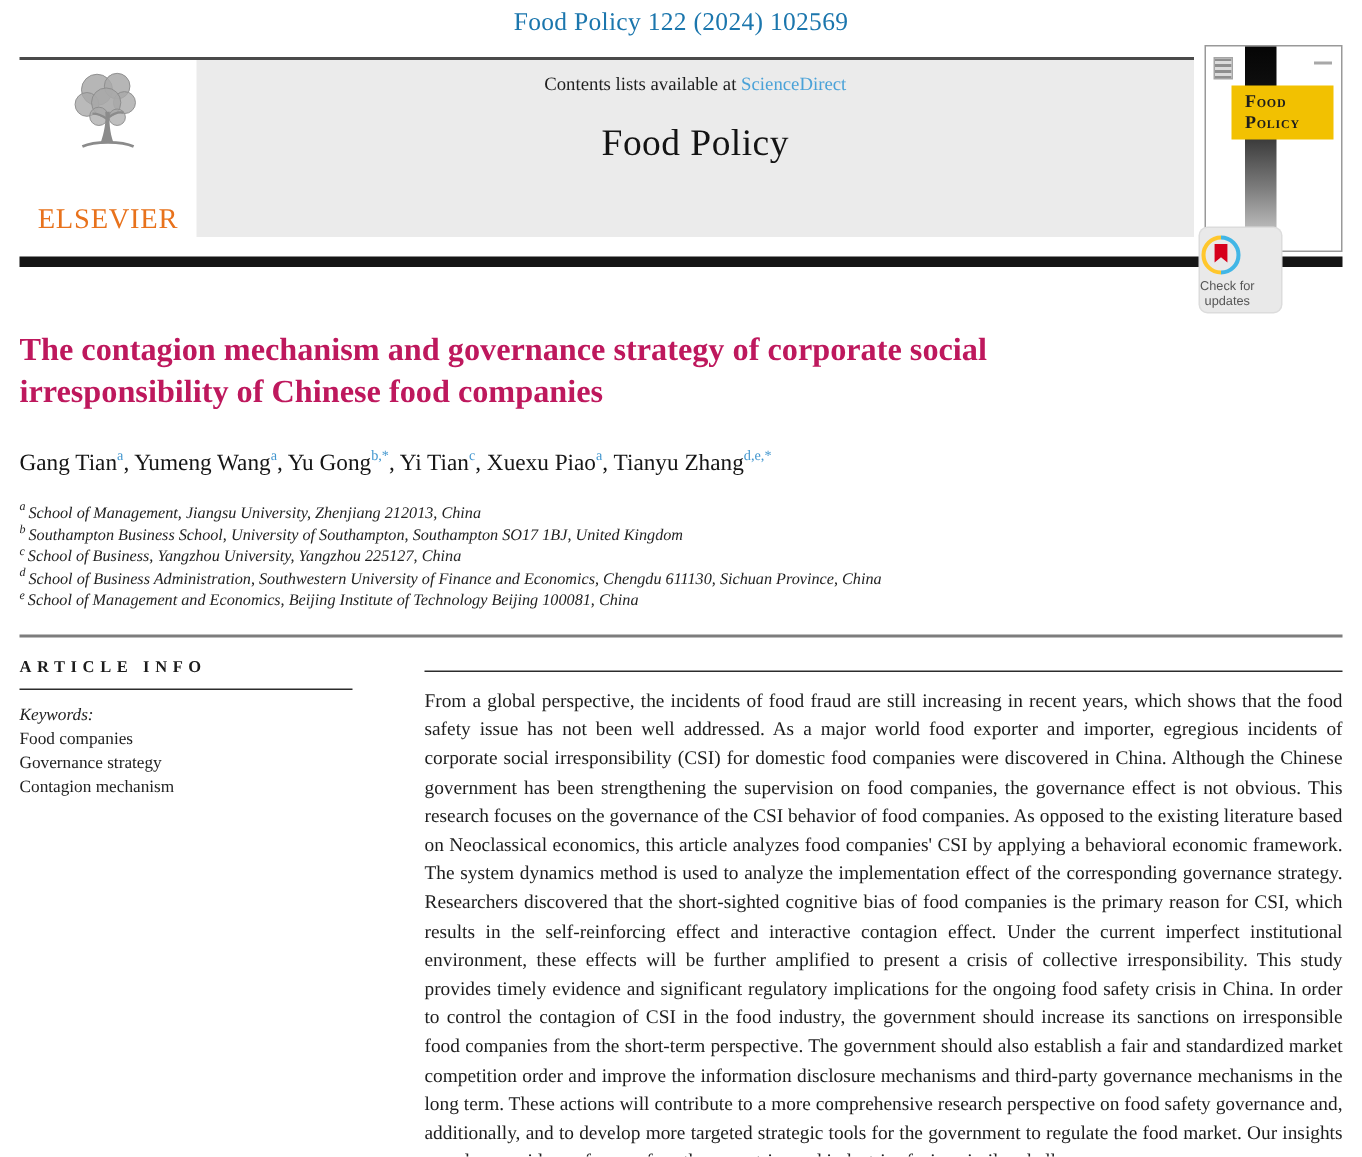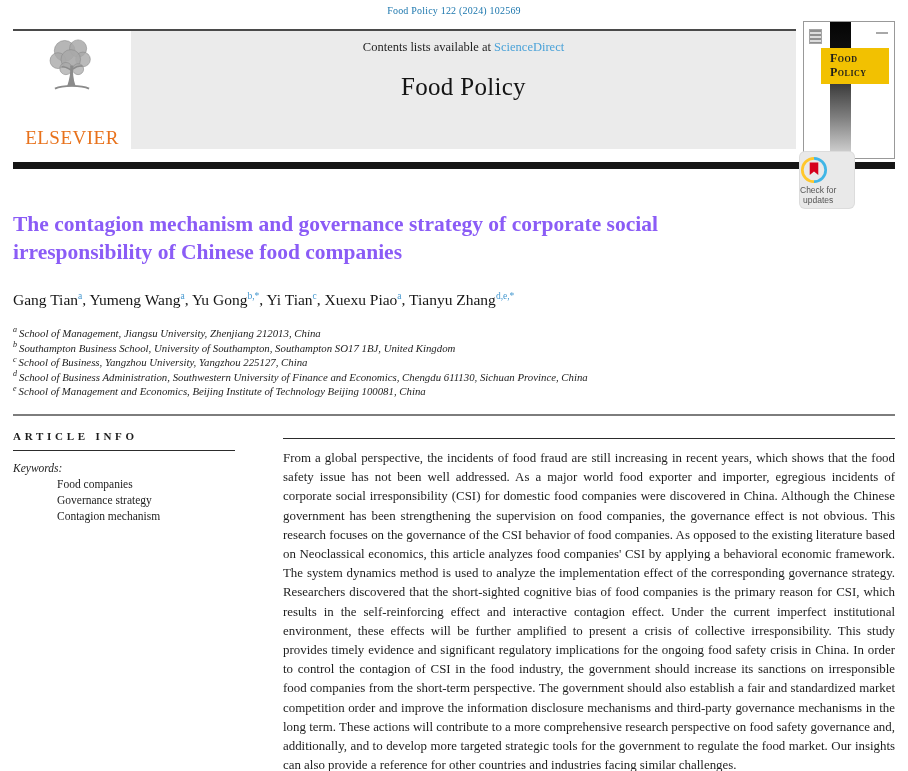--- a/index.html
+++ b/index.html
@@ -7,21 +7,21 @@
   body {
     font-family: "Liberation Serif", "DejaVu Serif", serif;
     color: #1a1a1a;
     position: relative;
   }
   .page { padding: 0 13px; position: relative; }
 
   
   .citation {
     text-align: center;
-    font-size: 10px;
+    font-size: 17px;
     color: #1b76ad;
     padding-top: 5px;
     letter-spacing: .2px;
   }
   .citation a { color: #1b76ad; text-decoration: none; cursor: pointer; }
 
   
   .header-wrap { display: flex; margin-top: 13px; align-items: flex-start; }
   .header-main {
     flex: 1;
@@ -120,21 +120,21 @@
     background: #151515;
     margin-top: 3px;
   }
 
   
   .article-title {
     margin-top: 42px;
     font-size: 21.5px;
     line-height: 1.28;
     max-width: 742px;
-    color: #8b5cf6;
+    color: #be185d;
   }
   .badge {
     position: absolute;
     top: 152px; right: 54px;
     width: 54px; height: 56px;
     background: #e9e9e9;
     border-radius: 5px;
     box-shadow: 0 0 0 1px #dcdcdc;
     display: flex;
     flex-direction: column;
@@ -203,21 +203,20 @@
   .keywords-label {
     font-style: italic;
     font-size: 11.5px;
     line-height: 16px;
     color: #222222;
   }
   .keyword {
     font-size: 11.5px;
     line-height: 16px;
     color: #222222;
-    margin-left: 44px;
   }
   .abstract-text {
     margin-top: 10px;
     font-size: 12.9px;
     line-height: 19.2px;
     text-align: justify;
     color: #1d1d1d;
   }
 </style>
 </head>

